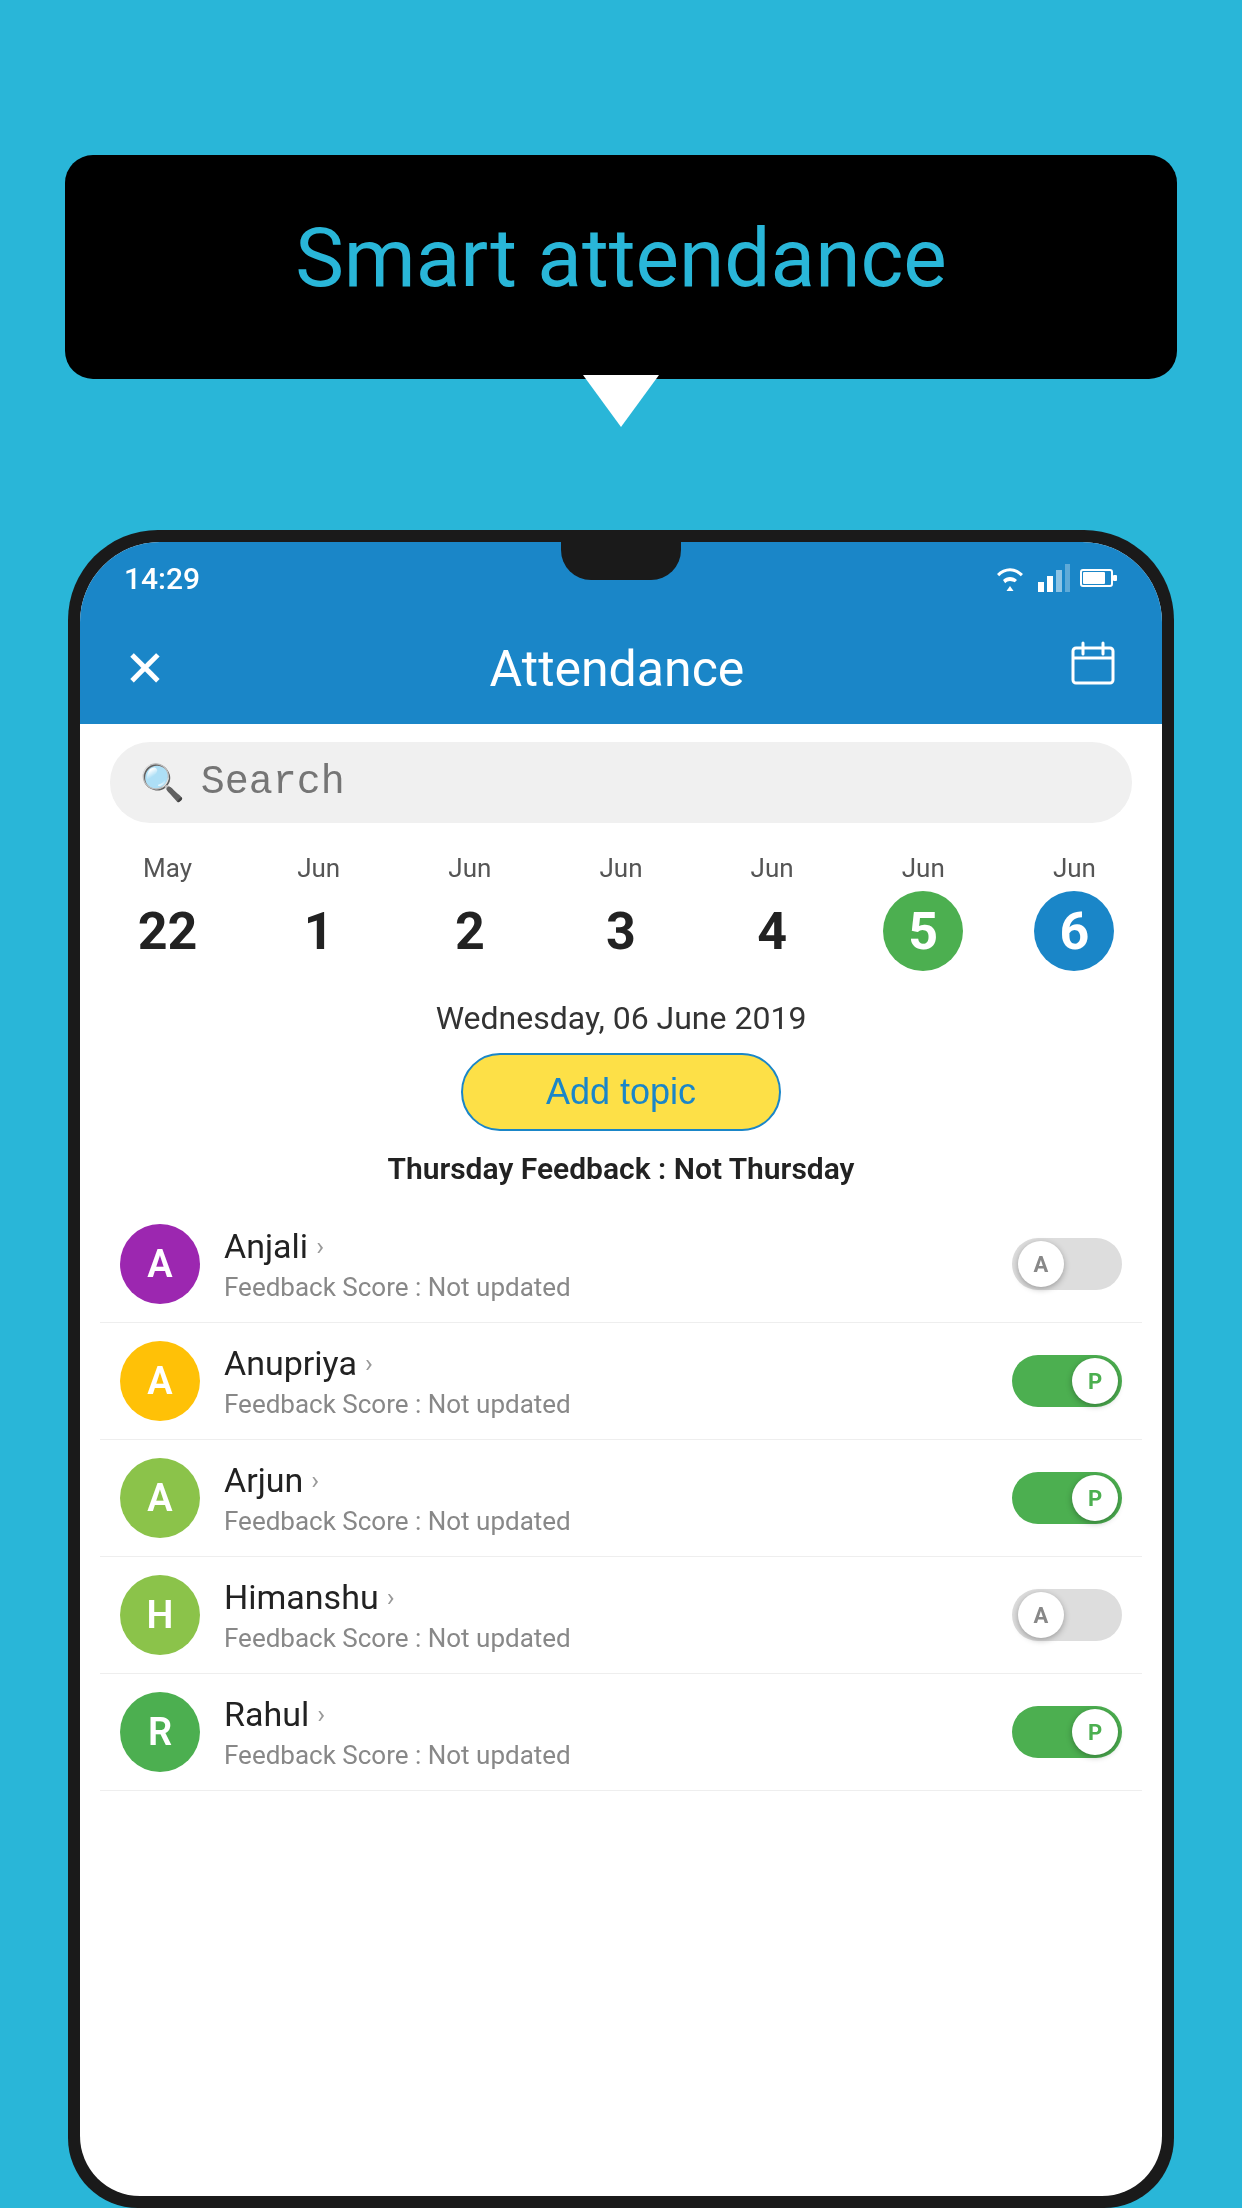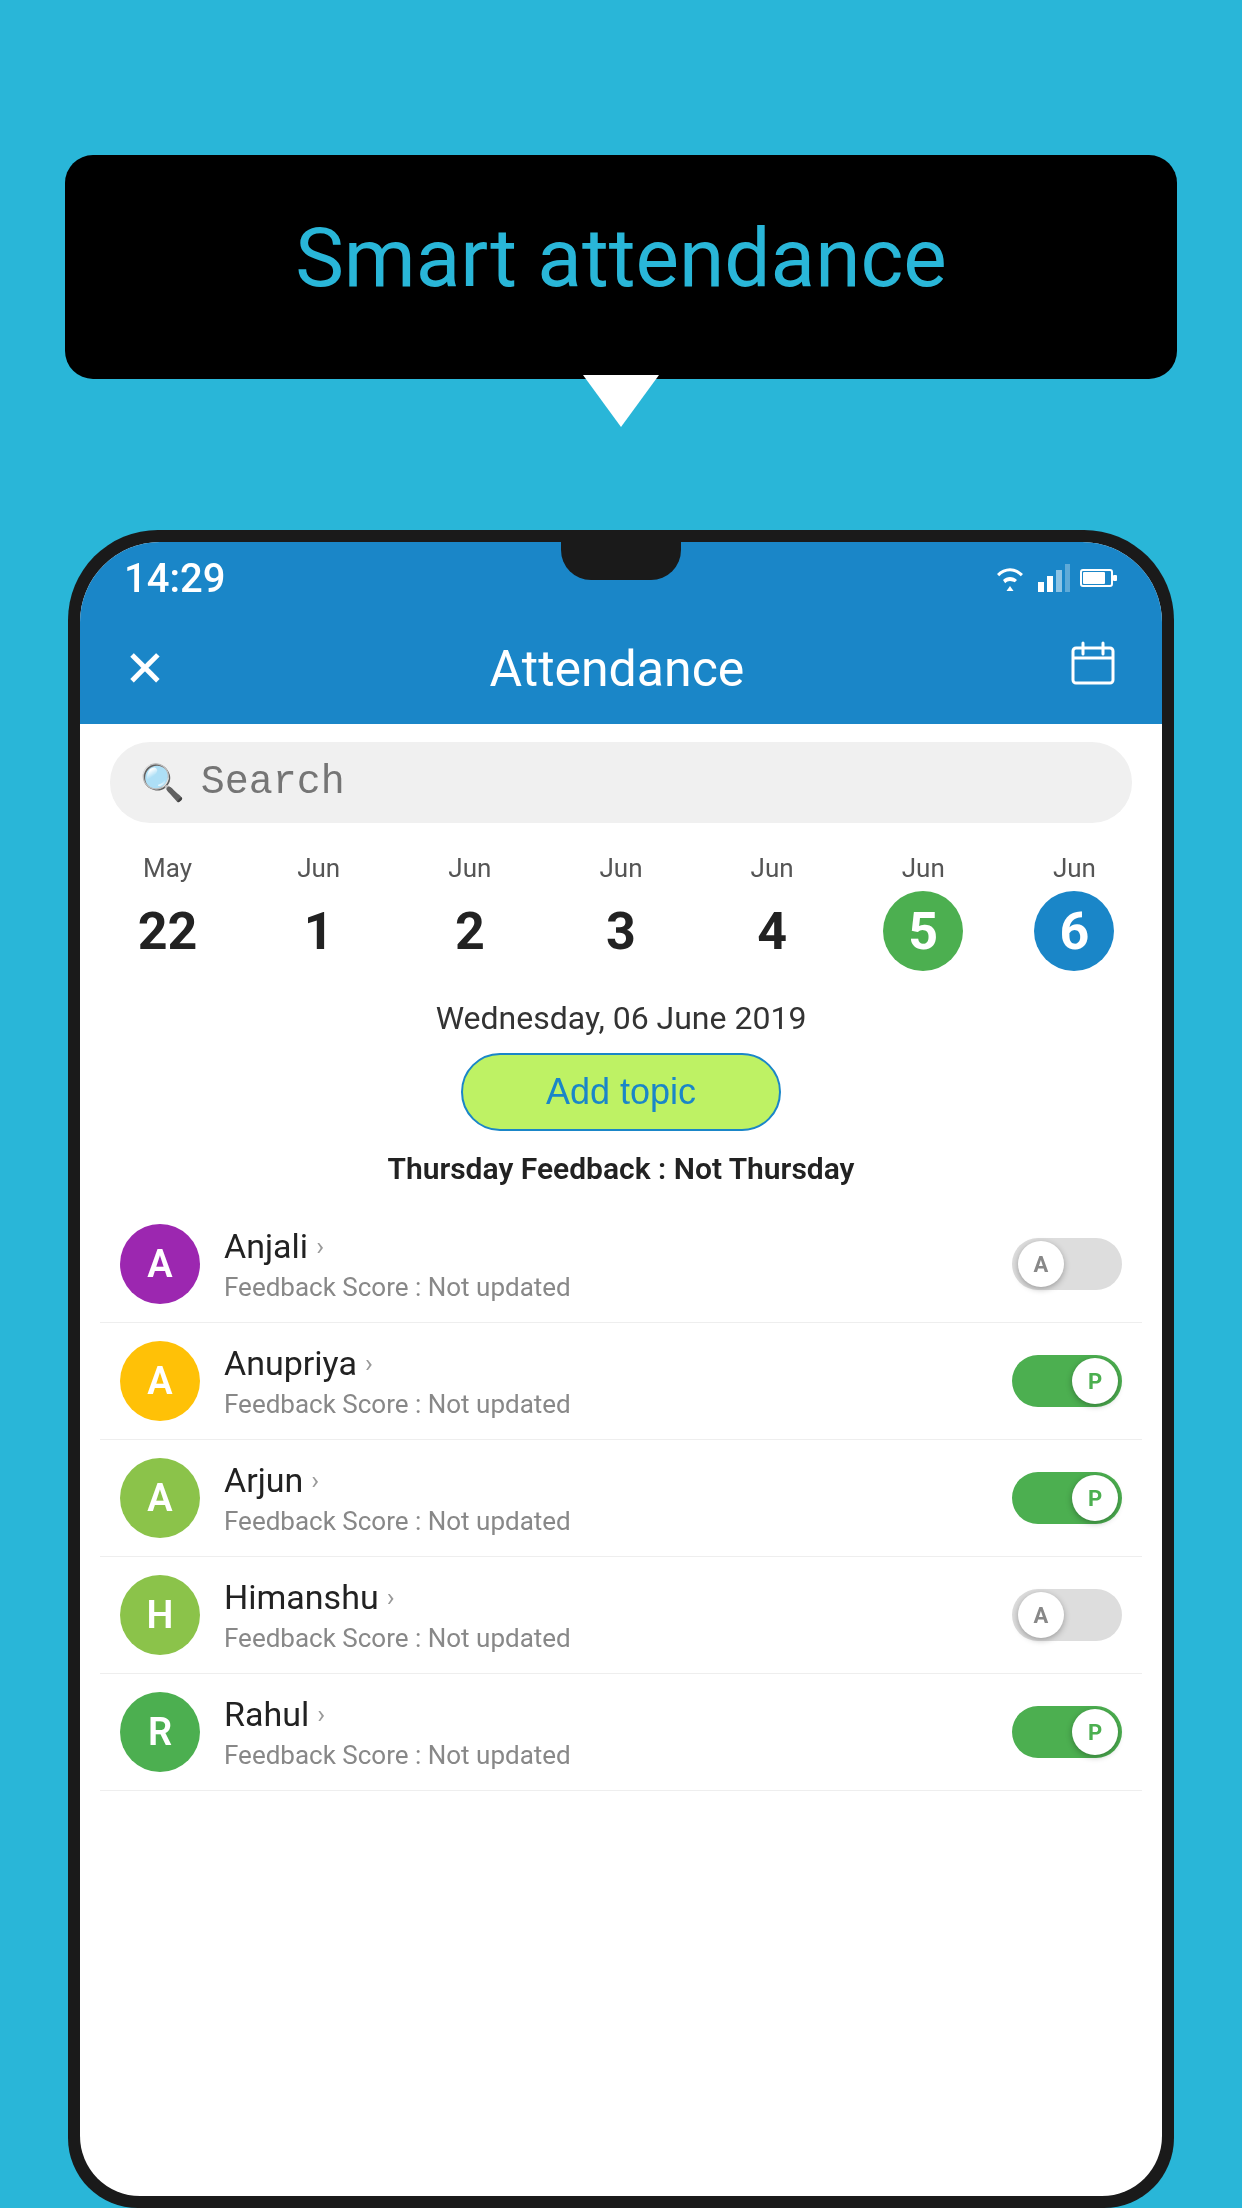--- a/index.html
+++ b/index.html
@@ -81,21 +81,21 @@
       height: 72px;
       display: flex;
       align-items: center;
       justify-content: space-between;
       padding: 0 44px;
       position: relative;
     }
 
     .status-time {
       color: white;
-      font-size: 40px;
+      font-size: 30px;
       font-weight: 500;
     }
 
     .status-icons {
       display: flex;
       align-items: center;
       gap: 10px;
     }
 
     .status-icons svg {
@@ -215,21 +215,21 @@
       font-size: 32px;
       color: #333;
       margin: 20px 0 16px 0;
       font-weight: 400;
     }
 
     .add-topic-btn {
       display: block;
       margin: 0 auto 20px auto;
       border: 2px solid #1a86c8;
-      background: #bef264;
+      background: #fde047;
       color: #1a86c8;
       border-radius: 40px;
       padding: 16px 60px;
       font-size: 36px;
       cursor: pointer;
       text-align: center;
       width: 320px;
     }
 
     .avg-feedback {

